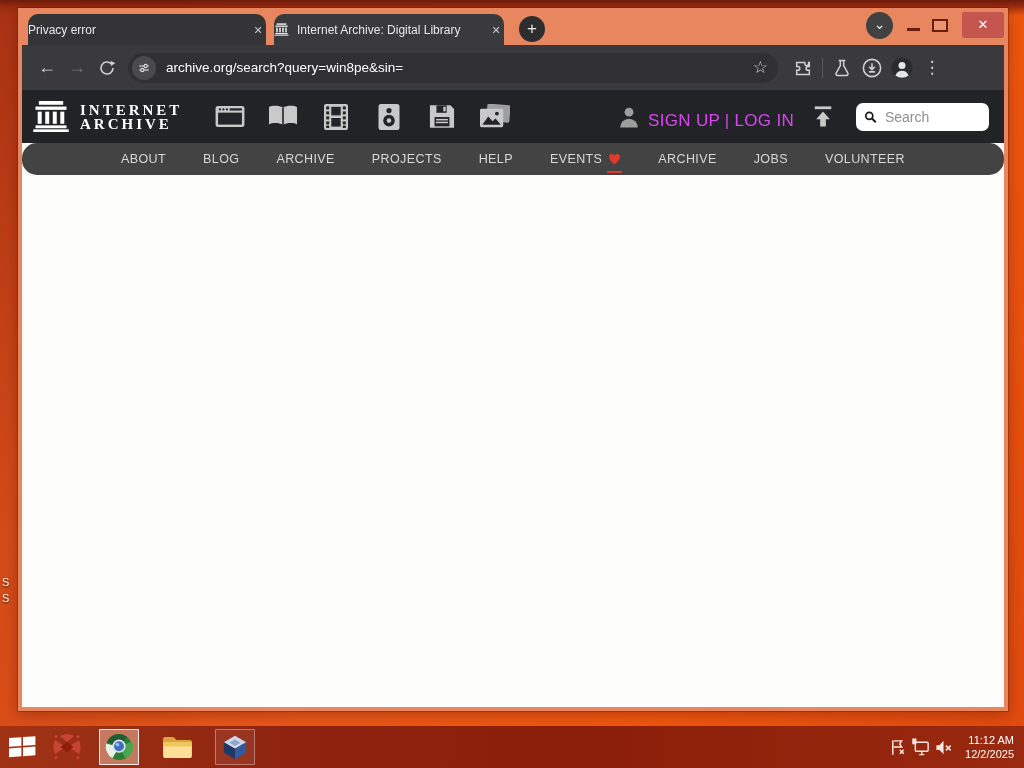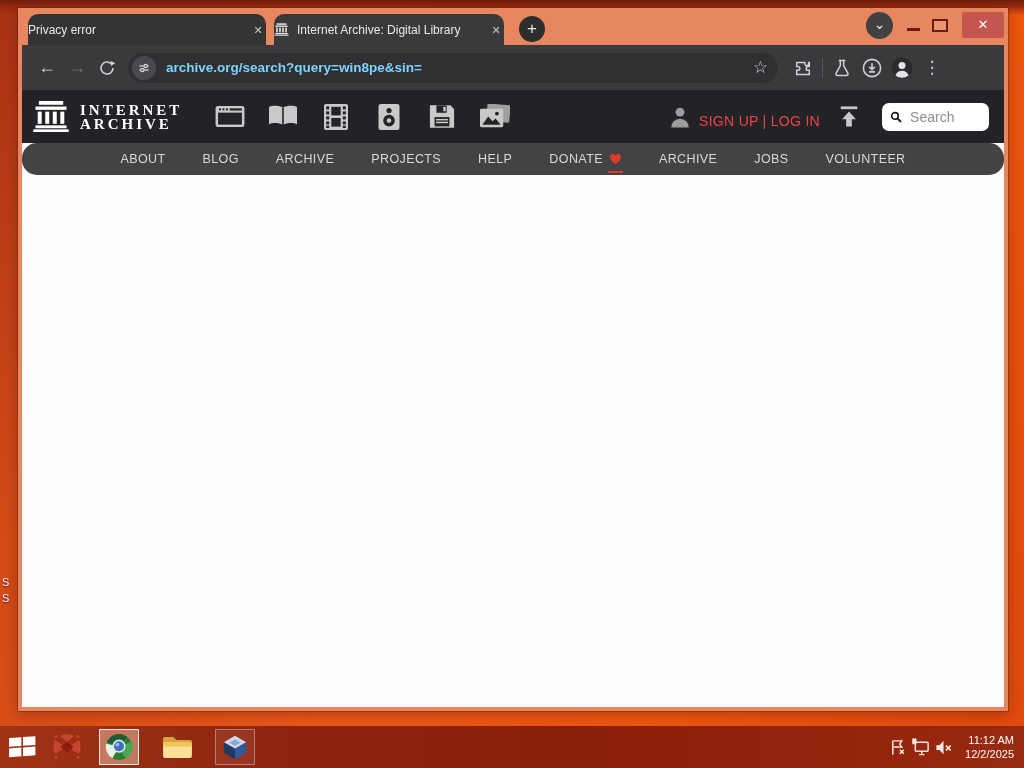--- a/index.html
+++ b/index.html
@@ -33,35 +33,35 @@
   .btn-max{width:12px;height:9px;border:2px solid #6d1c10;margin-right:14px;background:rgba(255,255,255,.12);}
   .btn-close{width:42px;height:26px;background:#c4564f;border-radius:2px;color:#fff;font-size:13px;
     text-align:center;line-height:26px;}
   
   .toolbar{height:45px;background:#3a3a3c;display:flex;align-items:center;padding:0 10px;box-sizing:border-box;}
   .navglyph{width:30px;text-align:center;font-size:18px;color:#cfd1d4;flex:none;}
   .navglyph.disabled{color:#707276;}
   .omnibox{height:30px;flex:none;width:650px;margin-left:6px;background:#303033;border-radius:15px;
     display:flex;align-items:center;padding:0 10px 0 4px;box-sizing:border-box;}
   .tunewrap{width:24px;height:24px;border-radius:50%;background:#4a4a4e;display:flex;align-items:center;justify-content:center;flex:none;}
-  .urltext{margin-left:10px;font-size:13.5px;color:#7dd3fc;white-space:nowrap;overflow:hidden;flex:1;font-weight:bold;}
+  .urltext{margin-left:10px;font-size:13.5px;color:#ffffff;white-space:nowrap;overflow:hidden;flex:1;}
   .star{font-size:17px;color:#cfd1d4;flex:none;margin-left:8px;}
   .tbicon{flex:none;display:flex;align-items:center;justify-content:center;width:30px;height:30px;}
   .tbsep{width:1px;height:20px;background:#57595c;margin:0 4px;flex:none;}
   .kebab{font-size:17px;color:#cfd1d4;}
   
   .page{height:617px;background:#fbfbfa;display:flex;flex-direction:column;}
   .ia-header{height:53px;background:#222326;display:flex;align-items:center;padding:0 15px 0 10px;box-sizing:border-box;}
   .ia-wordmark{margin-left:10px;color:#fff;font-family:Liberation Serif, serif;
     font-weight:bold;font-size:15px;line-height:14px;letter-spacing:3px;}
   .media-icons{display:flex;align-items:center;gap:13px;margin-left:28px;}
   .media-icons .mi{width:40px;display:flex;justify-content:center;}
   .ia-right{margin-left:auto;display:flex;align-items:center;}
-  .auth{color:#ef4444;font-size:14px;margin:8px 18px 0 8px;letter-spacing:.3px;}
-  .ia-search{margin-left:22px;width:107px;height:28px;background:#fff;border-radius:7px;display:flex;align-items:center;padding:0 8px;box-sizing:border-box;}
+  .auth{color:#d946ef;font-size:17px;margin:8px 18px 0 8px;letter-spacing:.3px;}
+  .ia-search{margin-left:22px;width:133px;height:28px;background:#fff;border-radius:7px;display:flex;align-items:center;padding:0 8px;box-sizing:border-box;}
   .ia-search input{border:0;outline:0;background:transparent;width:100%;font-size:14px;color:#333;margin-left:6px;font-family:inherit;}
   .ia-search input::placeholder{color:#8f8f8f;}
   .ia-nav{height:32px;background:#434343;display:flex;align-items:center;justify-content:center;gap:37px;border-radius:15px;}
   .ia-nav .nl{color:#d8d8d8;font-size:12.5px;letter-spacing:.4px;}
   .donate-wrap{position:relative;display:flex;align-items:center;gap:6px;}
   .heart-underline{position:absolute;right:-1px;bottom:-7px;width:15px;height:2px;background:#e03a2a;}
   .content{flex:1;background:#fcfcfb;}
 
   
   .taskbar{position:absolute;left:0;bottom:0;width:1024px;height:42px;
@@ -271,21 +271,21 @@
         </div>
       </div>
 
       <div class="ia-nav">
         <span class="nl">ABOUT</span>
         <span class="nl">BLOG</span>
         <span class="nl">ARCHIVE</span>
         <span class="nl">PROJECTS</span>
         <span class="nl">HELP</span>
         <span class="donate-wrap">
-          <span class="nl">DONATE</span>
+          <span class="nl">EVENTS</span>
           <svg width="13" height="12" viewBox="0 0 16 15">
             <path d="M8 14S1.3 9.8 1.3 5.3A3.5 3.5 0 0 1 8 3.4a3.5 3.5 0 0 1 6.7 1.9C14.7 9.8 8 14 8 14z" fill="#e03a2a"></path>
           </svg>
           <span class="heart-underline"></span>
         </span>
         <span class="nl">ARCHIVE</span>
         <span class="nl">JOBS</span>
         <span class="nl">VOLUNTEER</span>
       </div>
 

